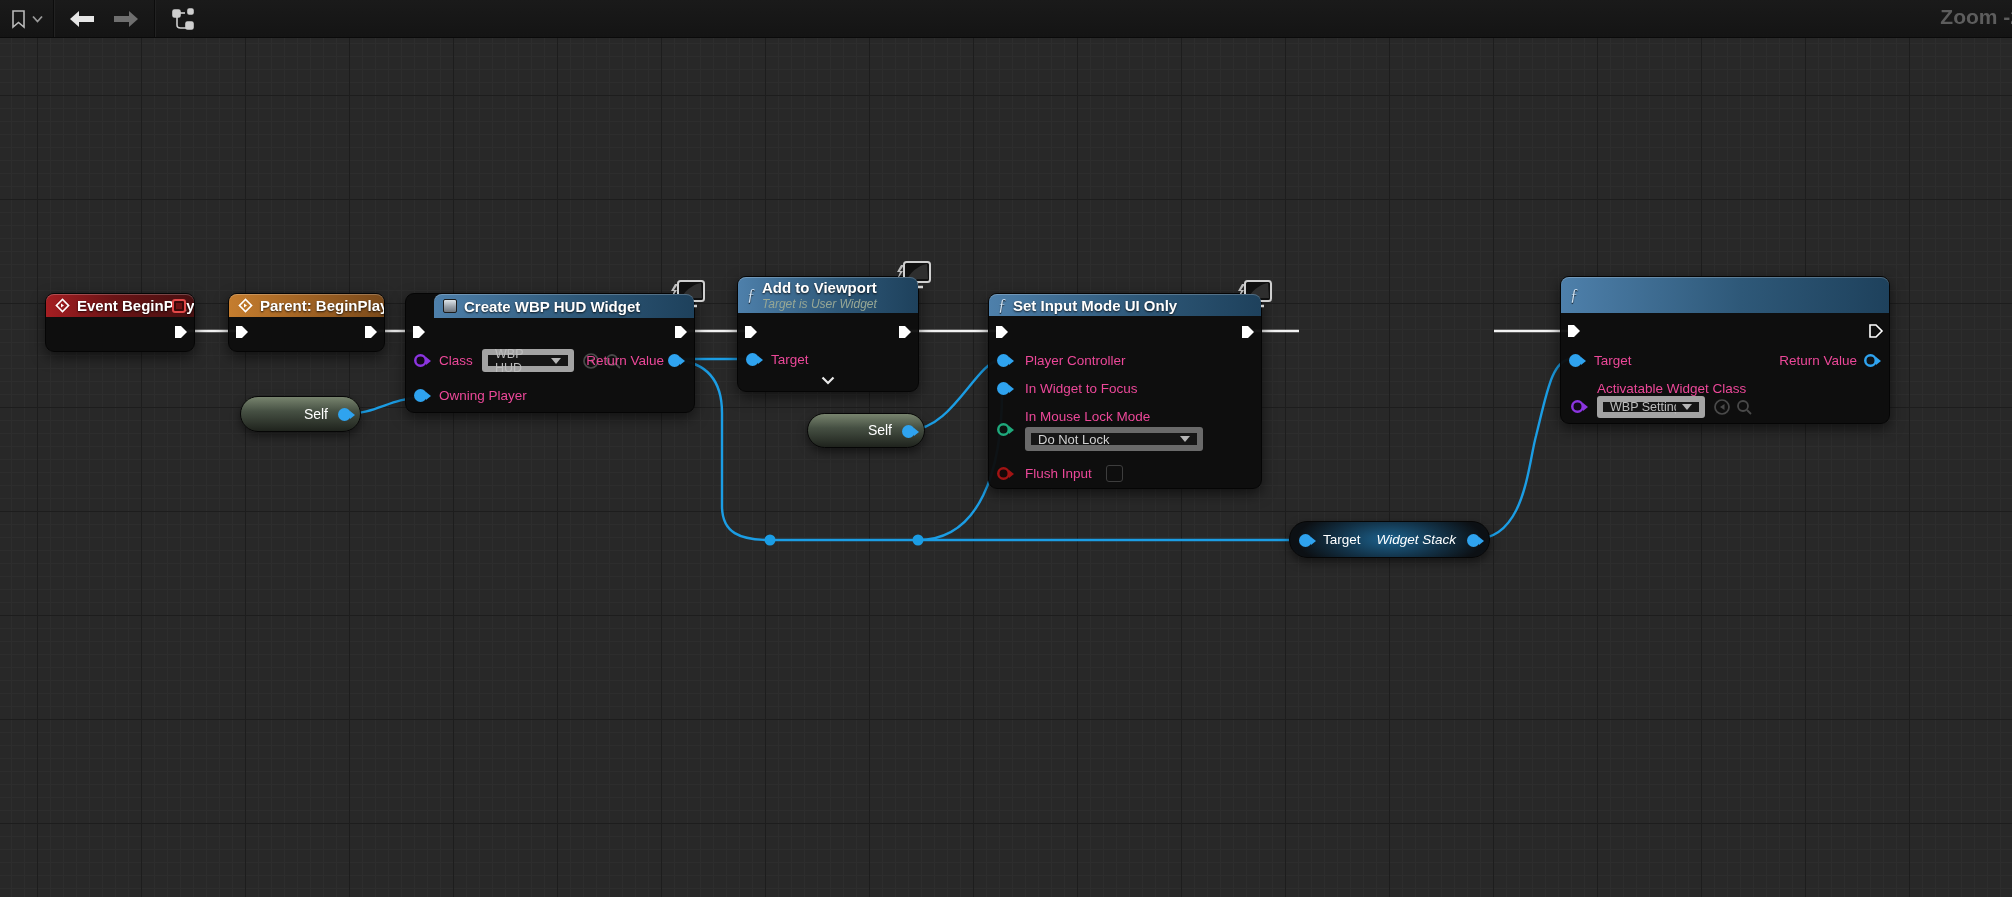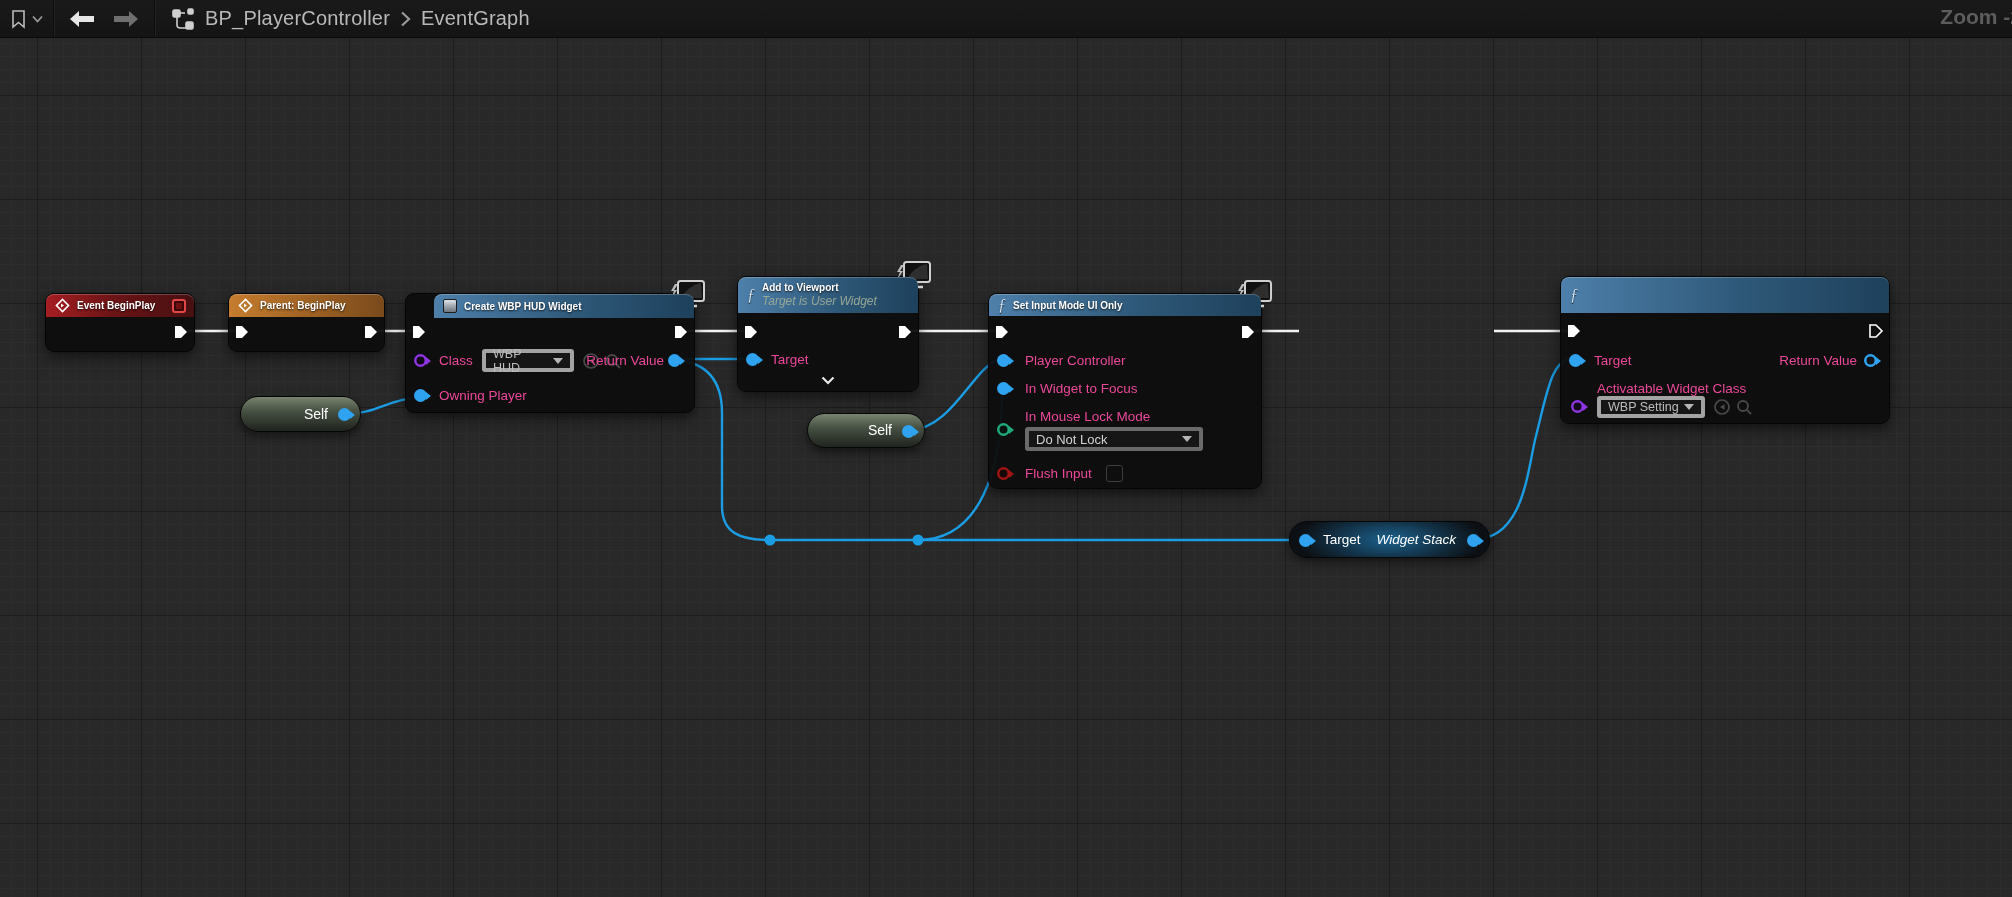--- a/index.html
+++ b/index.html
@@ -30,21 +30,21 @@
       linear-gradient(90deg,#2d2d2d 1px, transparent 1px);
     background-size:104px 104px,104px 104px,13px 13px,13px 13px;
     background-position:37px 57px,37px 57px,37px 57px,37px 57px; }
   #wires { position:absolute; left:0; top:0; width:2012px; height:859px; pointer-events:none; }
 
   
   .node { position:absolute; background:rgba(14,14,14,.96); border:1px solid #050505;
     border-radius:9px; box-shadow:0 5px 14px rgba(0,0,0,.55); color:#e2e2e2; }
   .nhead { position:relative; border-radius:8px 8px 0 0; display:flex; align-items:center;
     gap:7px; padding:0 9px; box-shadow:inset 0 1px 0 rgba(255,255,255,.22); overflow:hidden; }
-  .nhead .ttl { font-size:10px; font-weight:bold; color:#fff; text-shadow:0 1px 2px rgba(0,0,0,.8); white-space:nowrap; }
+  .nhead .ttl { font-size:15px; font-weight:bold; color:#fff; text-shadow:0 1px 2px rgba(0,0,0,.8); white-space:nowrap; }
   .nhead .sub { font-size:12px; font-style:italic; color:#97a795; margin-top:1px; white-space:nowrap; }
   .hdr-red    { background:linear-gradient(90deg,#a51e22 0%,#6b1416 45%,#471011 100%); }
   .hdr-orange { background:linear-gradient(90deg,#c57d2e 0%,#9c6023 55%,#7a4a1b 100%); }
   .hdr-blue   { background:linear-gradient(90deg,#4e80ab 0%,#2e5878 55%,#1e415c 100%); }
   .hdr-set    { background:linear-gradient(90deg,#6e1517 0%,#3a1314 30%,#242424 70%,#242424 100%);
                 border-radius:8px 8px 0 0; }
   .two-line { flex-direction:row; }
   .head-text { display:flex; flex-direction:column; justify-content:center; }
 
   .fglyph { font-size:16px; font-style:italic; font-family:"Liberation Serif", serif;
@@ -65,21 +65,21 @@
     border-bottom:4px solid transparent; }
   .pin.blue   { background:#2fa3ef; border-left-color:#2fa3ef; }
   .pin.blue-h { background:#101418; box-shadow:inset 0 0 0 2.5px #2fa3ef; border-left-color:#2fa3ef; }
   .pin.purple-h { background:#120a18; box-shadow:inset 0 0 0 2.5px #8c35e0; border-left-color:#8c35e0; }
   .pin.green-h  { background:#0a1410; box-shadow:inset 0 0 0 2.5px #1fa97c; border-left-color:#1fa97c; }
   .pin.red-h    { background:#160808; box-shadow:inset 0 0 0 2.5px #a11414; border-left-color:#a11414; }
   .pin.darkred  { background:#2a0606; box-shadow:inset 0 0 0 2.5px #8b1111; border-left-color:#8b1111; }
   .plabel { position:absolute; font-size:13.5px; color:#ec4899; white-space:nowrap; }
   .plabel.r { text-align:right; }
 
-  .dropdown { position:absolute; background:#161616; border:4px solid #a3a3a3; border-radius:3px;
+  .dropdown { position:absolute; background:#161616; border:6px solid #a3a3a3; border-radius:3px;
     color:#bdbdbd; font-size:12.5px; display:flex; align-items:center; justify-content:space-between;
     padding:0 7px; cursor:pointer; }
   .dropdown.lite { border-color:#6a6a6a; color:#d2d2d2; font-size:13px; }
   .dd-caret { width:0; height:0; border-left:5px solid transparent; border-right:5px solid transparent;
     border-top:6px solid #b5b5b5; margin-left:6px; flex:0 0 auto; }
   .mini-ico { position:absolute; width:18px; height:18px; cursor:pointer; opacity:.55; }
 
   .checkbox { position:absolute; width:17px; height:17px; border-radius:3px; background:#0e0e0e;
     border:1px solid #3d3d3d; cursor:pointer; color:#fff; font-size:13px; font-weight:bold;
     display:flex; align-items:center; justify-content:center; }
@@ -132,27 +132,20 @@
         <svg width="26" height="24" viewBox="0 0 26 24">
           <g stroke="#cfcfcf" stroke-width="1.6" fill="#cfcfcf">
             <rect x="2" y="3" width="7" height="7" rx="1.5"></rect>
             <rect x="15" y="15" width="7" height="7" rx="1.5"></rect>
             <rect x="17" y="2" width="5" height="5" rx="1.2"></rect>
             <path d="M6 10v8c0 2 1.5 3 3.5 3H15" fill="none"></path>
             <path d="M9 6h5" fill="none"></path>
           </g>
         </svg>
       </span>
-      <div id="breadcrumb">
-        <span class="crumb">BP_PlayerController</span>
-        <svg width="11" height="16" viewBox="0 0 11 16">
-            <path d="M2 1.5l7 6.5-7 6.5" fill="none" stroke="#9a9a9a" stroke-width="2.2"></path>
-          </svg>
-        <span class="crumb">EventGraph</span>
-      </div>
     </div>
     <span id="zoom-label">Zoom -2</span>
   </div>
 
   <div id="canvas">
 
     <svg id="wires">
       <g stroke="#1b9de4" stroke-width="2.4" fill="none">
         <path d="M347 376 C375 376 392 360 419 360"></path>
         <path d="M674 321 L751 321"></path>

